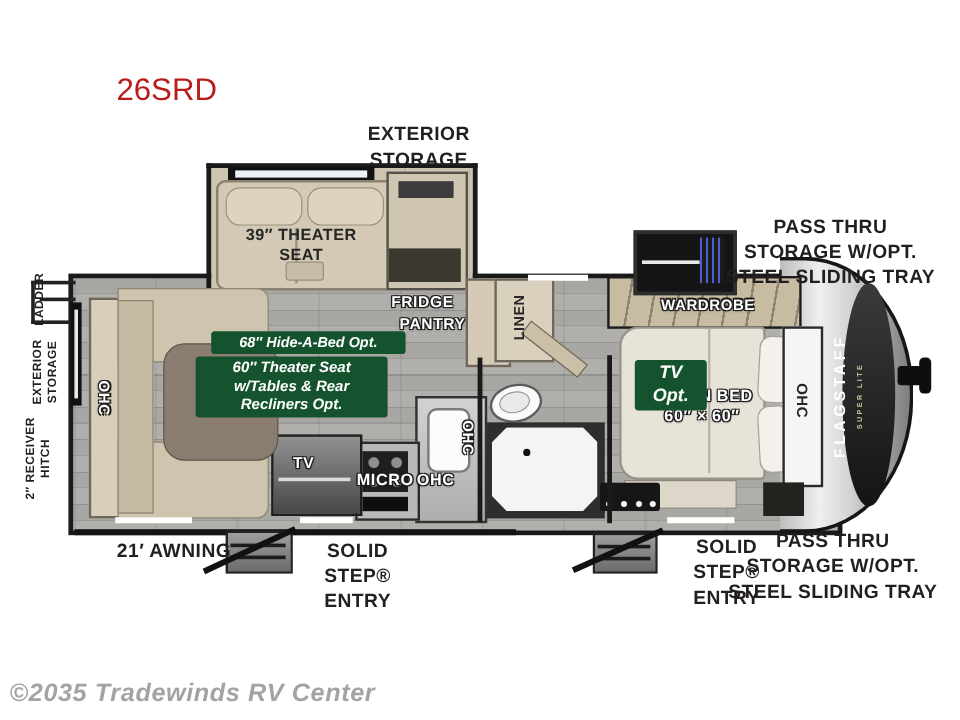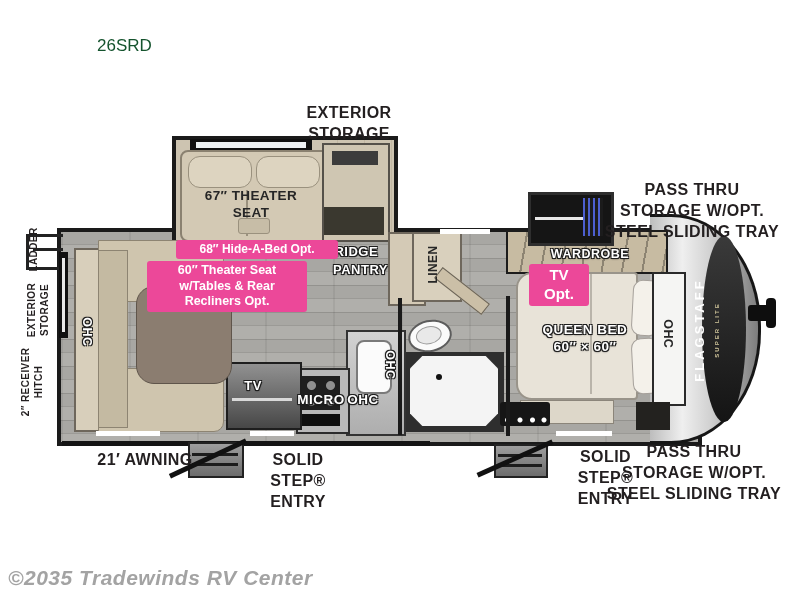--- a/index.html
+++ b/index.html
@@ -10,37 +10,37 @@
   .bl{color:#231f20;font-weight:bold;font-size:16px;line-height:1.3;letter-spacing:.4px;
       text-align:center;white-space:pre-line;}
   
   .wl{color:#ffffff;font-weight:bold;font-size:13px;line-height:1.25;letter-spacing:.5px;
       text-align:center;white-space:pre-line;
       text-shadow:-1px -1px 0 #1d1d1d,1px -1px 0 #1d1d1d,-1px 1px 0 #1d1d1d,1px 1px 0 #1d1d1d,0 1px 2px rgba(0,0,0,.7);}
   
   .dl{color:#262626;font-weight:bold;font-size:13px;line-height:1.25;letter-spacing:.4px;
       text-align:center;white-space:pre-line;}
   
-  .tag{background:#ec4899;color:#ffffff;font-weight:bold;font-size:12px;
-       line-height:1.25;text-align:center;border-radius:3px;padding:2px 6px;white-space:pre-line;}
+  .tag{background:#14532d;color:#ffffff;font-weight:bold;font-style:italic;font-size:12px;
+       line-height:1.25;text-align:center;border-radius:3px;padding:2px 6px;white-space:pre-line;margin-top:36px;}
   .rot-90{transform:rotate(-90deg);}
   .rot90{transform:rotate(90deg);}
   .floor{background:
       repeating-linear-gradient(90deg,rgba(0,0,0,.06) 0 2px,rgba(0,0,0,0) 2px 68px),
       repeating-linear-gradient(180deg,#a8a7a3 0 12px,#9b9a96 12px 13px,#b0afab 13px 26px,#93928e 26px 27px);}
   .slidefloor{background:repeating-linear-gradient(90deg,#cdc4b1 0 26px,#c1b7a3 26px 27px);}
   .wall{background:#1a1a1a;}
   .z1{z-index:1}.z2{z-index:2}.z3{z-index:3}.z4{z-index:4}.z10{z-index:10}.z11{z-index:11}
 </style>
 </head>
 <body>
 
 <div id="canvas">
 
-  <div class="abs z10" style="left:97px;top:36px;font-size:17px;color:#14532d;">26SRD</div>
+  <div class="abs z10" style="left:97px;top:59px;font-size:26px;color:#b91c1c;">26SRD</div>
 
   <div class="abs floor z1" style="left:57px;top:228px;width:637px;height:210px;border:4px solid #1a1a1a;"></div>
 
   <div class="abs z4" style="left:96px;top:431px;width:64px;height:5px;background:#fff;"></div>
   <div class="abs z4" style="left:250px;top:431px;width:44px;height:5px;background:#fff;"></div>
   <div class="abs z4" style="left:556px;top:431px;width:56px;height:5px;background:#fff;"></div>
   <div class="abs z4" style="left:440px;top:229px;width:50px;height:5px;background:#fff;"></div>
 
   <div class="abs z3" style="left:59px;top:252px;width:9px;height:86px;background:#101010;">
     <div class="abs" style="left:3px;top:6px;width:3px;height:74px;background:#e8e8e8;"></div>
@@ -50,30 +50,30 @@
   <div class="abs z3" style="left:190px;top:139px;width:122px;height:13px;background:#111;">
     <div class="abs" style="left:6px;top:3px;width:110px;height:6px;background:#eef2f4;"></div>
   </div>
 
   <div class="abs z3" style="left:180px;top:150px;width:146px;height:88px;background:#d3c9b4;border:2px solid #8a8170;border-radius:8px;">
     <div class="abs" style="left:6px;top:4px;width:62px;height:30px;background:#ddd4c0;border:1px solid #9a917e;border-radius:12px;"></div>
     <div class="abs" style="left:74px;top:4px;width:62px;height:30px;background:#ddd4c0;border:1px solid #9a917e;border-radius:12px;"></div>
     <div class="abs" style="left:64px;top:38px;width:2px;height:46px;background:#9a917e;"></div>
     <div class="abs" style="left:56px;top:66px;width:30px;height:14px;background:#c7bda7;border:1px solid #9a917e;border-radius:3px;"></div>
   </div>
-  <div class="abs dl z10" style="left:181px;top:188px;width:140px;font-size:13.5px;">67″ THEATER
+  <div class="abs dl z10" style="left:181px;top:188px;width:140px;font-size:13.5px;">39″ THEATER
 SEAT</div>
 
   <div class="abs z3" style="left:322px;top:143px;width:64px;height:95px;background:#cfc6b2;border:2px solid #55514a;">
     <div class="abs" style="left:8px;top:6px;width:46px;height:14px;background:#3c3c3c;"></div>
     <div class="abs" style="left:0px;top:62px;width:60px;height:28px;background:#3a382f;"></div>
   </div>
 
   <div class="abs tag z11" style="left:176px;top:240px;width:150px;">68″ Hide-A-Bed Opt.</div>
-  <div class="abs tag z11" style="left:147px;top:261px;width:148px;font-size:12.5px;">60″ Theater Seat
+  <div class="abs tag z11" style="left:163px;top:261px;width:148px;font-size:12.5px;">60″ Theater Seat
 w/Tables &amp; Rear
 Recliners Opt.</div>
 
   <div class="abs wl z10" style="left:307px;top:244px;width:90px;">FRIDGE</div>
   <div class="abs wl z10" style="left:313px;top:262px;width:95px;">PANTRY</div>
 
   <div class="abs z3" style="left:388px;top:232px;width:34px;height:70px;background:#d4cab6;border:2px solid #6e675c;"></div>
   <div class="abs z3" style="left:412px;top:232px;width:46px;height:66px;background:#d9d0bd;border:2px solid #6e675c;"></div>
   <div class="abs dl rot-90 z10" style="left:405px;top:257px;width:56px;font-size:12px;">LINEN</div>
 

